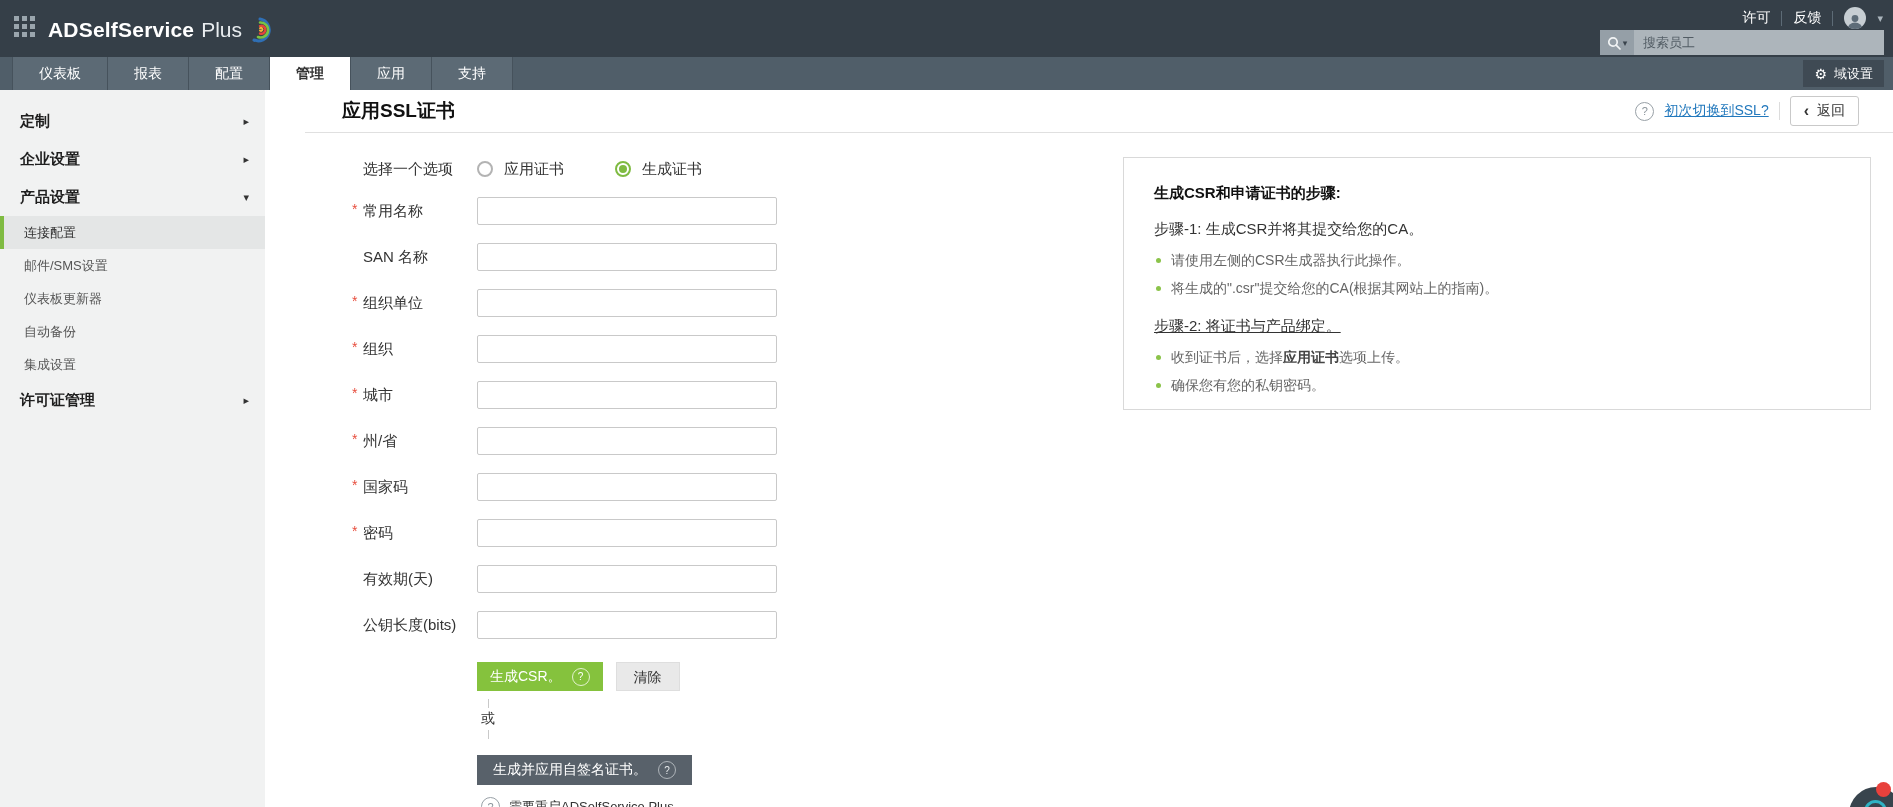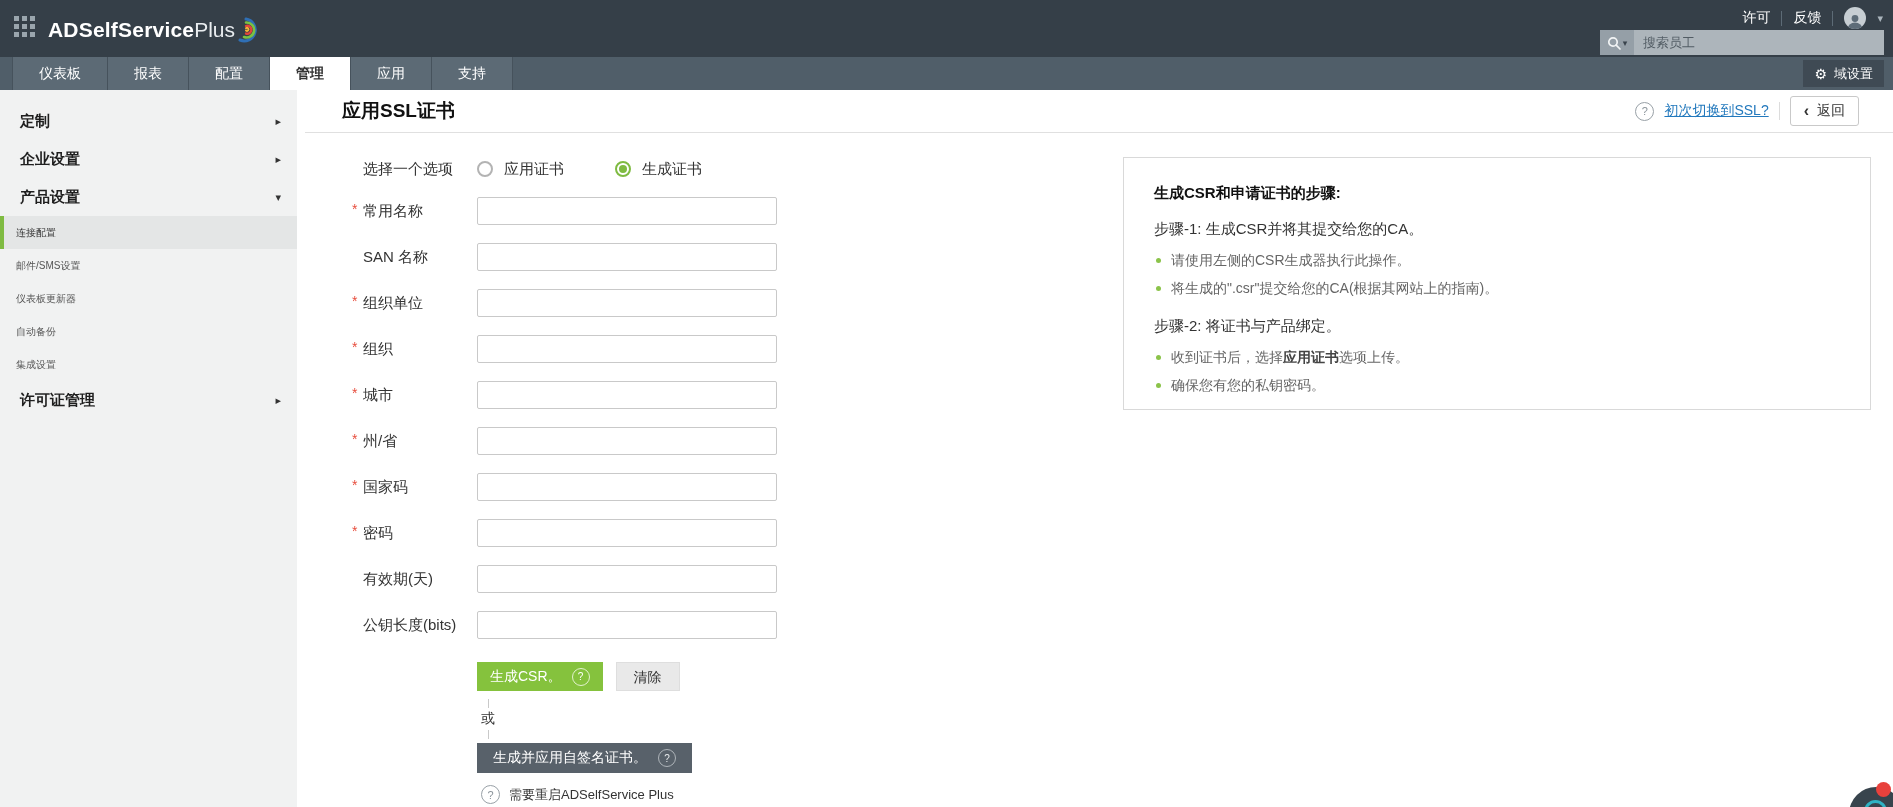--- a/index.html
+++ b/index.html
@@ -4,21 +4,21 @@
 <style>
   html,body{margin:0;padding:0;background:#fff;}
   .app{position:relative;width:1893px;height:807px;overflow:hidden;background:#fff;
        font-family:"Liberation Sans","DejaVu Sans",sans-serif;-webkit-font-smoothing:antialiased;}
 
   
   .topbar{position:absolute;left:0;top:0;width:100%;height:57px;background:#353f48;}
   .brand{position:absolute;left:14px;top:11px;display:flex;align-items:center;gap:13px;}
   .grid-icon{display:grid;grid-template-columns:repeat(3,5px);grid-gap:3px;cursor:pointer;}
   .grid-icon span{width:5px;height:5px;background:#9aa5ad;}
-  .logo{display:flex;align-items:baseline;gap:0;color:#fff;}
+  .logo{display:flex;align-items:baseline;gap:7px;color:#fff;}
   .logo-bold{font-size:21px;font-weight:bold;letter-spacing:.2px;}
   .logo-light{font-size:21px;font-weight:normal;color:#e9edf0;}
   .swoosh{position:relative;top:6px;margin-left:-2px;}
 
   .top-links{position:absolute;right:10px;top:7px;display:flex;align-items:center;gap:11px;color:#fff;font-size:14px;}
   .top-links a{color:#fff;text-decoration:none;cursor:pointer;}
   .vsep{width:1px;height:15px;background:#5d6b76;}
   .avatar{width:22px;height:22px;border-radius:50%;background:#c7ced3;display:flex;align-items:flex-end;justify-content:center;overflow:hidden;cursor:pointer;}
   .caret{font-size:11px;color:#aab4bc;cursor:pointer;}
 
@@ -33,25 +33,25 @@
   .tabs{position:absolute;left:12px;top:0;height:33px;display:flex;}
   .tab{height:33px;display:flex;align-items:center;padding:0 26px;color:#fff;font-size:14px;
        background:#5c6a75;border-right:1px solid #46525c;cursor:pointer;white-space:nowrap;}
   .tab:first-child{border-left:1px solid #46525c;}
   .tab.active{background:#ffffff;color:#333;font-weight:bold;}
   .domain-btn{position:absolute;right:9px;top:3px;height:27px;background:#3f4a54;color:#fff;border:0;
        font-size:13px;display:flex;align-items:center;gap:7px;padding:0 11px;cursor:pointer;}
   .gear{font-size:14px;line-height:1;}
 
   
-  .sidebar{position:absolute;left:0;top:90px;width:297px;height:717px;background:#f1f2f2;box-sizing:border-box;padding-top:12px;}
+  .sidebar{position:absolute;left:0;top:90px;width:265px;height:717px;background:#f1f2f2;box-sizing:border-box;padding-top:12px;}
   .snav-parent{height:38px;display:flex;align-items:center;justify-content:space-between;
        padding:0 16px 0 20px;font-size:15px;font-weight:bold;color:#1f1f1f;cursor:pointer;}
   .snav-arrow{font-size:11px;color:#333;}
-  .snav-child{height:33px;display:flex;align-items:center;padding-left:12px;font-size:10px;color:#555;
+  .snav-child{height:33px;display:flex;align-items:center;padding-left:20px;font-size:13px;color:#555;
        cursor:pointer;border-left:4px solid transparent;}
   .snav-child.active{background:#e4e6e6;border-left-color:#7fbb42;color:#333;}
 
   
   .main{position:absolute;left:305px;top:90px;right:0;bottom:0;background:#fff;}
   .page-header{height:42px;display:flex;align-items:center;justify-content:space-between;
        padding:0 34px 0 37px;border-bottom:1px solid #e0e0e0;}
   .page-header h1{margin:0;font-size:19px;color:#111;font-weight:bold;}
   .page-actions{display:flex;align-items:center;gap:10px;}
   .qmark{width:17px;height:17px;flex:none;border:1px solid #99a1a7;border-radius:50%;color:#8a939a;
@@ -79,31 +79,31 @@
   .rlabel{font-size:15px;color:#333;}
 
   .btn-row{margin-left:135px;margin-top:14px;display:flex;align-items:center;gap:13px;}
   .btn-green{height:29px;background:#85c23d;color:#fff;border:0;font-size:14px;padding:0 13px;
        display:flex;align-items:center;gap:10px;cursor:pointer;}
   .btn-green .qmark{border-color:#e2f2cd;color:#fff;width:16px;height:16px;font-size:10px;}
   .btn-gray{height:29px;background:#e9e9e9;border:1px solid #dedede;color:#333;font-size:14px;padding:6px 17px;cursor:pointer;}
   .or-block{margin-left:135px;margin-top:8px;width:22px;display:flex;flex-direction:column;align-items:center;}
   .tick{width:1px;height:9px;background:#c9c9c9;}
   .or-text{font-size:14px;color:#333;padding:2px 0;}
-  .btn-dark{margin-left:135px;margin-top:4px;height:30px;background:#58616a;color:#fff;border:0;font-size:14px;
+  .btn-dark{margin-left:135px;margin-top:16px;height:30px;background:#58616a;color:#fff;border:0;font-size:14px;
        padding:0 16px;display:flex;align-items:center;gap:11px;cursor:pointer;}
   .btn-dark .qmark{border-color:#aeb4b9;color:#e7eaec;width:16px;height:16px;font-size:10px;}
   .note-row{margin-left:139px;margin-top:12px;display:flex;align-items:center;gap:9px;font-size:13px;color:#333;}
 
   
   .steps-panel{position:absolute;left:818px;top:67px;width:748px;height:253px;box-sizing:border-box;
        border:1px solid #d9d9d9;background:#fff;padding:26px 30px;}
   .sp-title{font-size:15px;font-weight:bold;color:#111;margin:0 0 17px 0;}
   .sp-step{font-size:15px;color:#333;margin:0 0 13px 0;}
-  .sp-step.second{margin-top:19px;}
+  .sp-step.second{margin-top:19px;text-decoration:underline;}
   .sp-bullet{display:flex;align-items:flex-start;gap:10px;margin:0 0 10px 2px;font-size:14px;color:#666;}
   .bdot{width:5px;height:5px;border-radius:50%;background:#8bc34a;margin-top:6px;flex:none;}
   .sp-bold{font-weight:bold;color:#444;}
 
   
   .chat-widget{position:absolute;left:1849px;top:787px;width:54px;height:54px;border-radius:50%;background:#38444d;cursor:pointer;}
   .chat-inner{position:absolute;left:15px;top:13px;width:23px;height:23px;border-radius:50%;border:3px solid #2fb3c4;box-sizing:border-box;}
   .red-dot{position:absolute;left:27px;top:-5px;width:15px;height:15px;border-radius:50%;background:#e8413c;}
 </style>
 </head>

